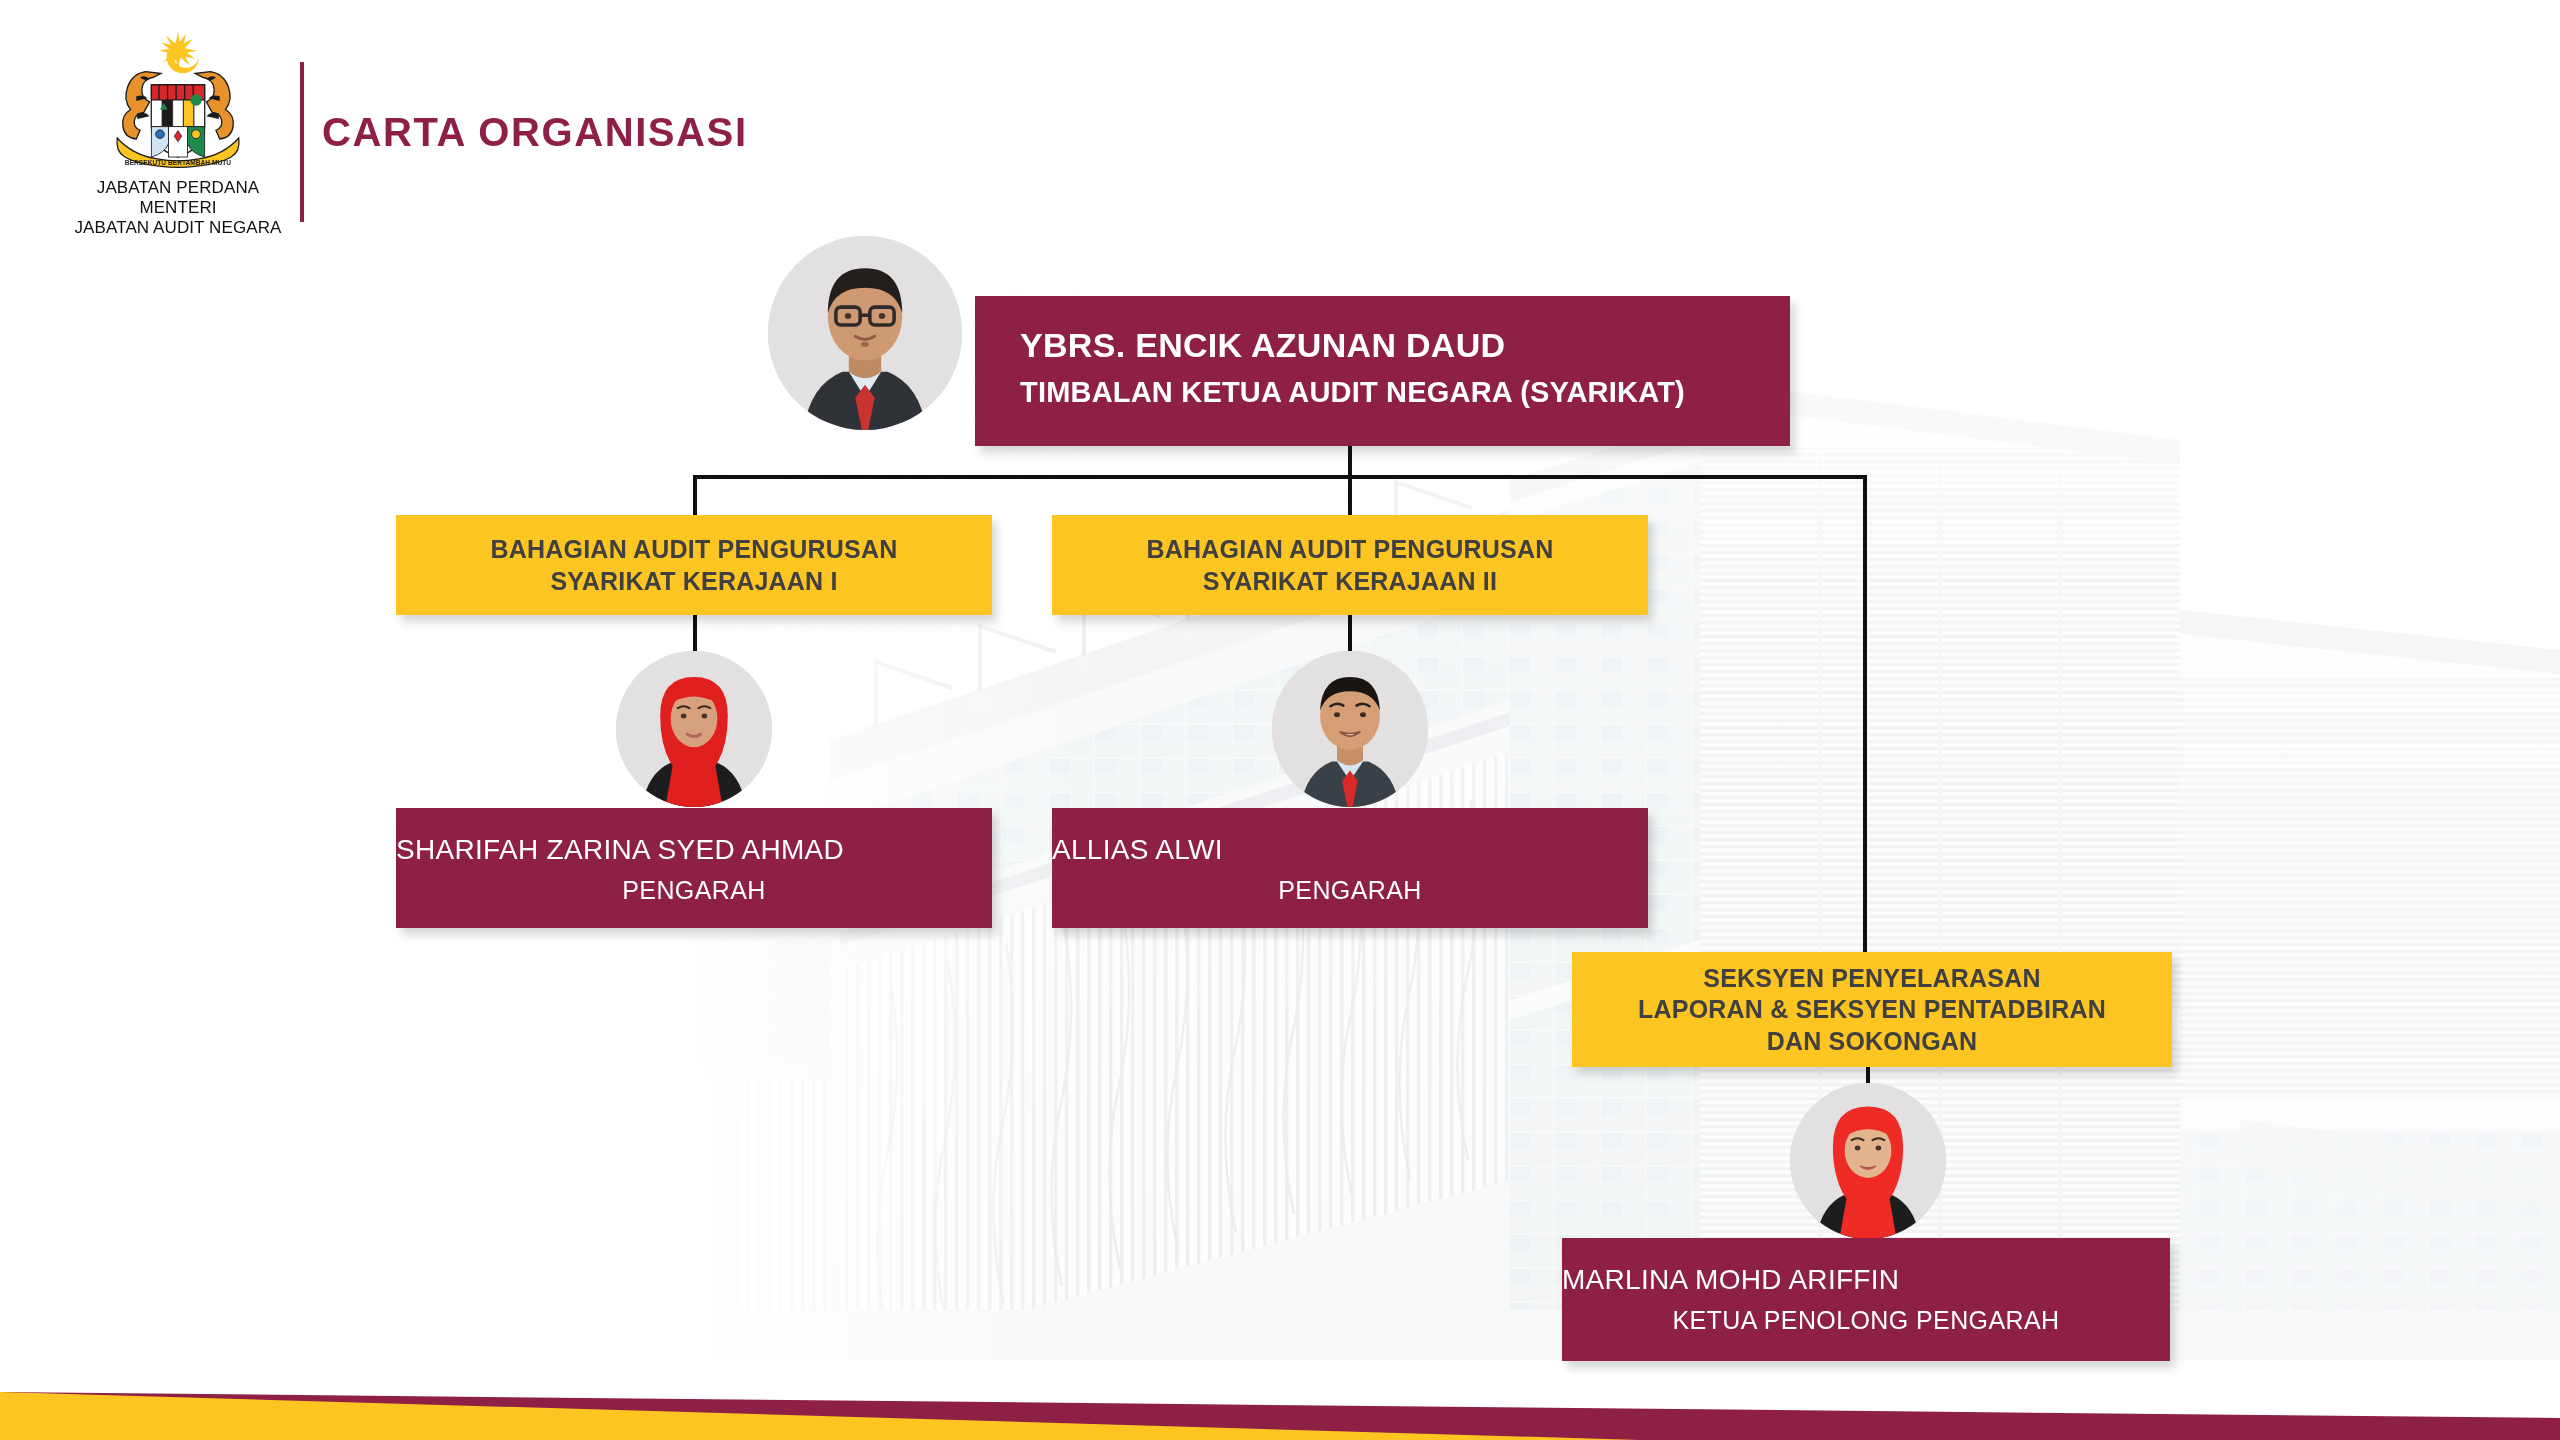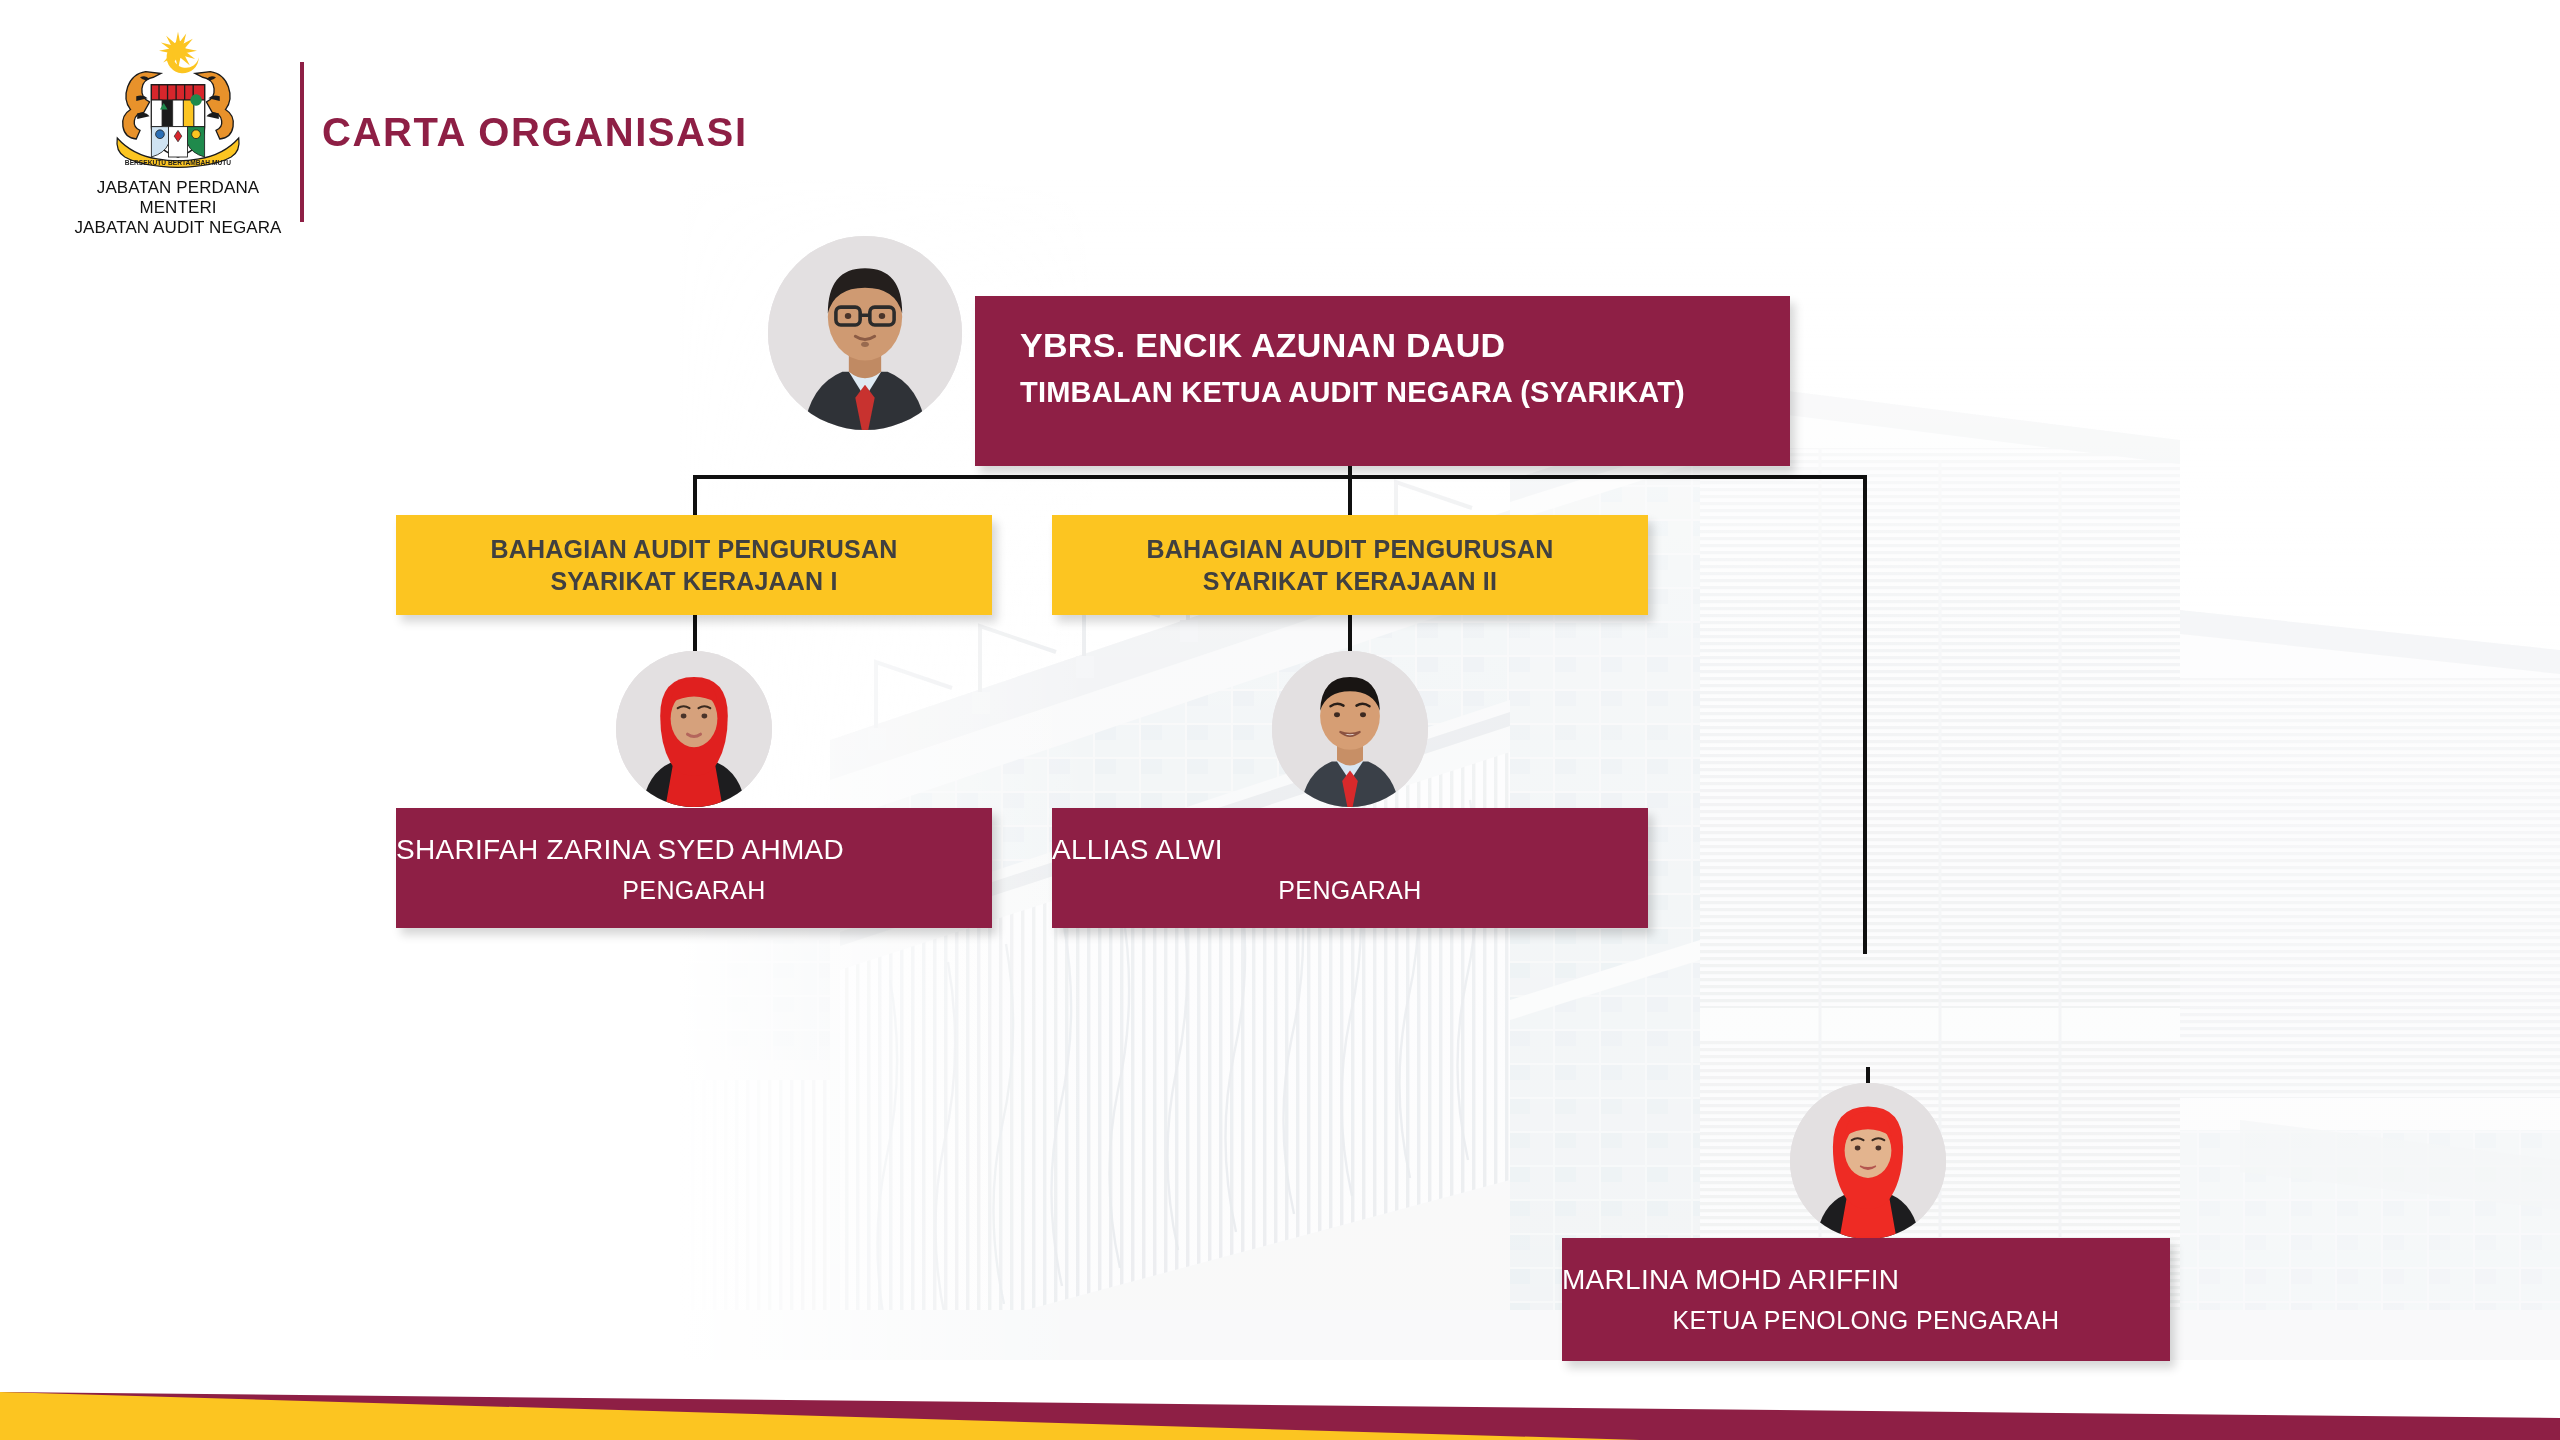--- a/index.html
+++ b/index.html
@@ -44,21 +44,21 @@
   .box-yellow { background:#FCC521; color:#404040; }
   .box-maroon { background:#8E1F45; color:#ffffff; }
 
   .ybox-text { position:absolute; left:0; right:0; top:50%;
                transform:translateY(-50%);
                text-align:center; font-weight:bold;
                line-height:1.26; white-space:pre-line;
                letter-spacing:.2px; }
 
   
-  #leader-box { left:975px; top:296px; width:815px; height:170px; }
+  #leader-box { left:975px; top:296px; width:815px; height:150px; }
   #leader-box .name { position:absolute; left:45px; top:30px;
         font-size:34px; font-weight:bold; letter-spacing:.3px; }
   #leader-box .role { position:absolute; left:45px; top:80px;
         font-size:29px; font-weight:bold; letter-spacing:.2px; }
 
   
   #div1-box { left:396px; top:515px; width:596px; height:100px; }
   #div2-box { left:1052px; top:515px; width:596px; height:100px; }
   #div1-box .ybox-text, #div2-box .ybox-text { font-size:25px; }
 
@@ -398,20 +398,25 @@
         <path d="M65 42 q5 -3 10 .5"></path>
       </g>
       <path d="M52 62 q8 7 16 0 q-8 3 -16 0z" fill="#ffffff" stroke="#8a5240" stroke-width="1.4"></path>
     </svg>
   </div>
   <div class="box box-maroon" id="p2-box">
     <div class="pbox-name">ALLIAS ALWI</div>
     <div class="pbox-role">PENGARAH</div>
   </div>
 
+  <div class="box box-yellow" id="sect-box">
+    <div class="ybox-text">SEKSYEN PENYELARASAN
+LAPORAN &amp; SEKSYEN PENTADBIRAN
+DAN SOKONGAN</div>
+  </div>
   <div class="avatar" id="av-p3">
     <svg viewBox="0 0 120 120" aria-hidden="true">
       <rect width="120" height="120" fill="#E3E0E1"></rect>
       <path d="M20 120 q4 -26 22 -34 l36 0 q18 8 22 34 z" fill="#1d1d1f"></path>
       <path d="M44 86 q16 18 32 0 l6 34 h-44 z" fill="#ee2b24"></path>
       <path d="M60 18 q27 0 27 31 q0 23 -9 38 q-6 10 -18 10 q-12 0 -18 -10 q-9 -15 -9 -38 q0 -31 27 -31z" fill="#ee2b24"></path>
       <ellipse cx="60" cy="52" rx="18" ry="21" fill="#e3b48e"></ellipse>
       <path d="M42 41 q18 -11 36 0 q-2 -19 -18 -19 q-16 0 -18 19z" fill="#ee2b24"></path>
       <g fill="#4a332a">
         <ellipse cx="52" cy="50" rx="2.2" ry="1.9"></ellipse>

